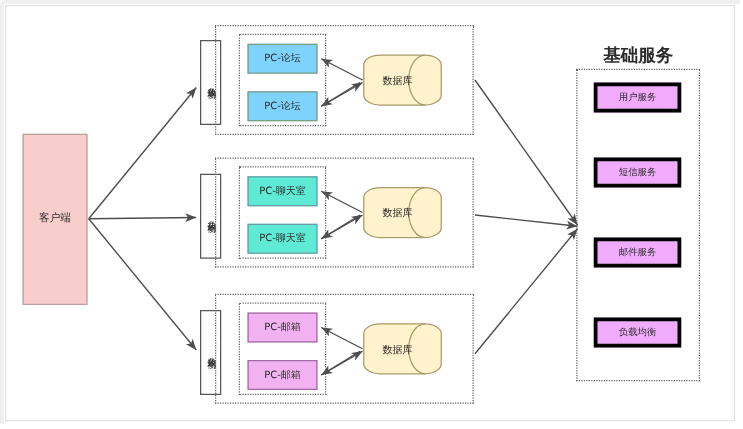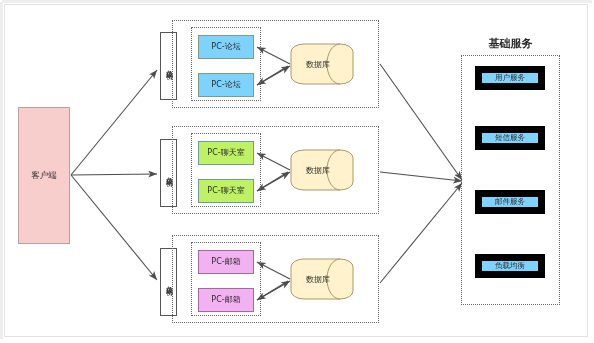--- a/index.html
+++ b/index.html
@@ -117,21 +117,21 @@
   .ag3 { left: 191px; top: 242px; width: 70px; height: 74px; }
 
   
   .app {
     width: 56px;
     height: 24px;
     font-size: 8px;
     color: #2b2b2b;
   }
   .app-forum { background: #7dd3fc; border: 1px solid #7f9d7f; }
-  .app-chat  { background: #bef264; border: 1px solid #6c9ba3; }
+  .app-chat  { background: #5eead4; border: 1px solid #6c9ba3; }
   .app-mail  { background: #f2b2f2; border: 1px solid #a06aa0; text-align: right; }
 
   .app-r1a { left: 198px; top: 35px; }
   .app-r1b { left: 198px; top: 73px; }
   .app-r2a { left: 198px; top: 141px; }
   .app-r2b { left: 198px; top: 179px; }
   .app-r3a { left: 198px; top: 250px; }
   .app-r3b { left: 198px; top: 288px; }
 
   
@@ -166,29 +166,29 @@
     height: 250px;
     box-sizing: border-box;
     border: 1px dotted #666666;
   }
   .svc-title {
     position: absolute;
     left: 461px;
     top: 36px;
     width: 99px;
     text-align: center;
-    font-size: 11px;
+    font-size: 14px;
     font-weight: bold;
     color: #2b2b2b;
   }
   .svc {
     width: 70px;
     height: 24px;
-    background: #7dd3fc;
-    border: 7px solid #000000;
+    background: #f0abfc;
+    border: 3px solid #000000;
     font-size: 7.5px;
     color: #2b2b2b;
     left: 475px;
   }
   .svc0 { top: 66px; }
   .svc1 { top: 126px; }
   .svc2 { top: 190px; }
   .svc3 { top: 254px; }
 </style>
 </head>

